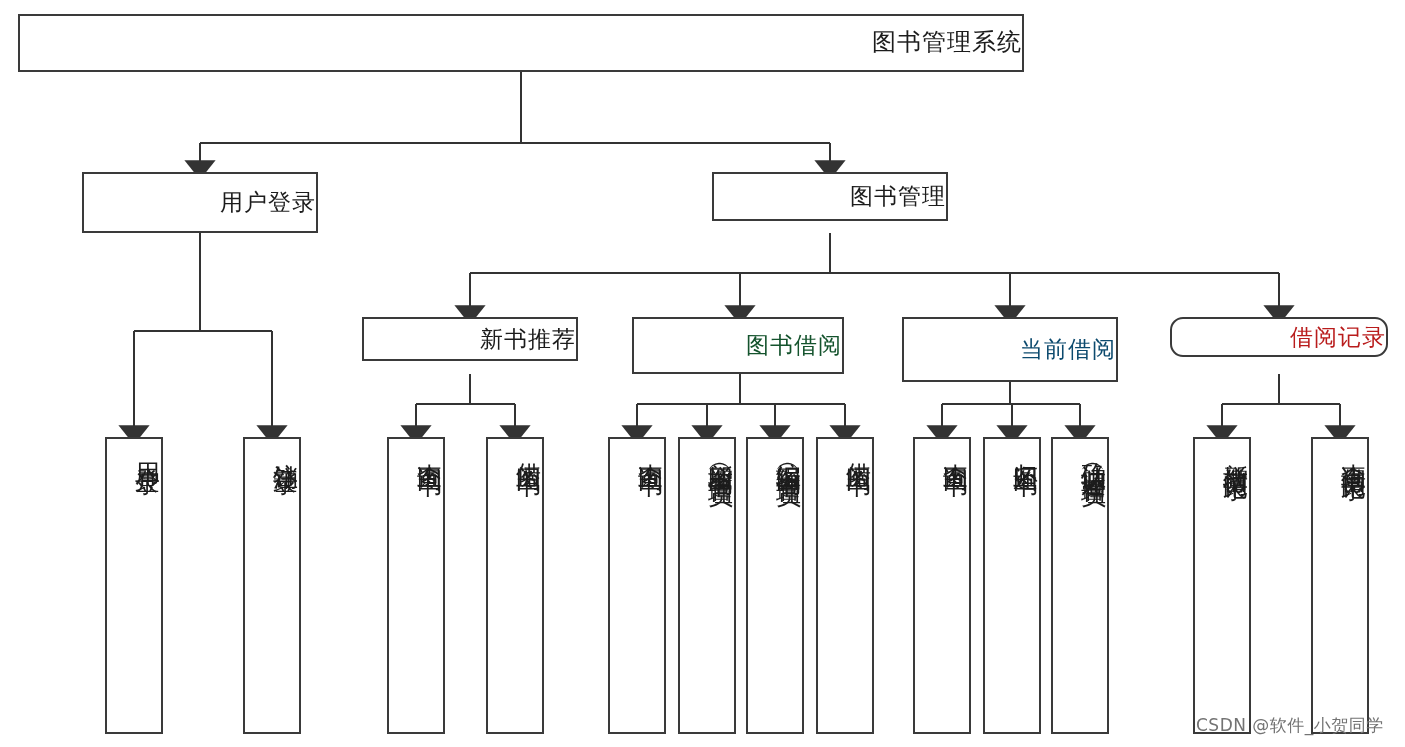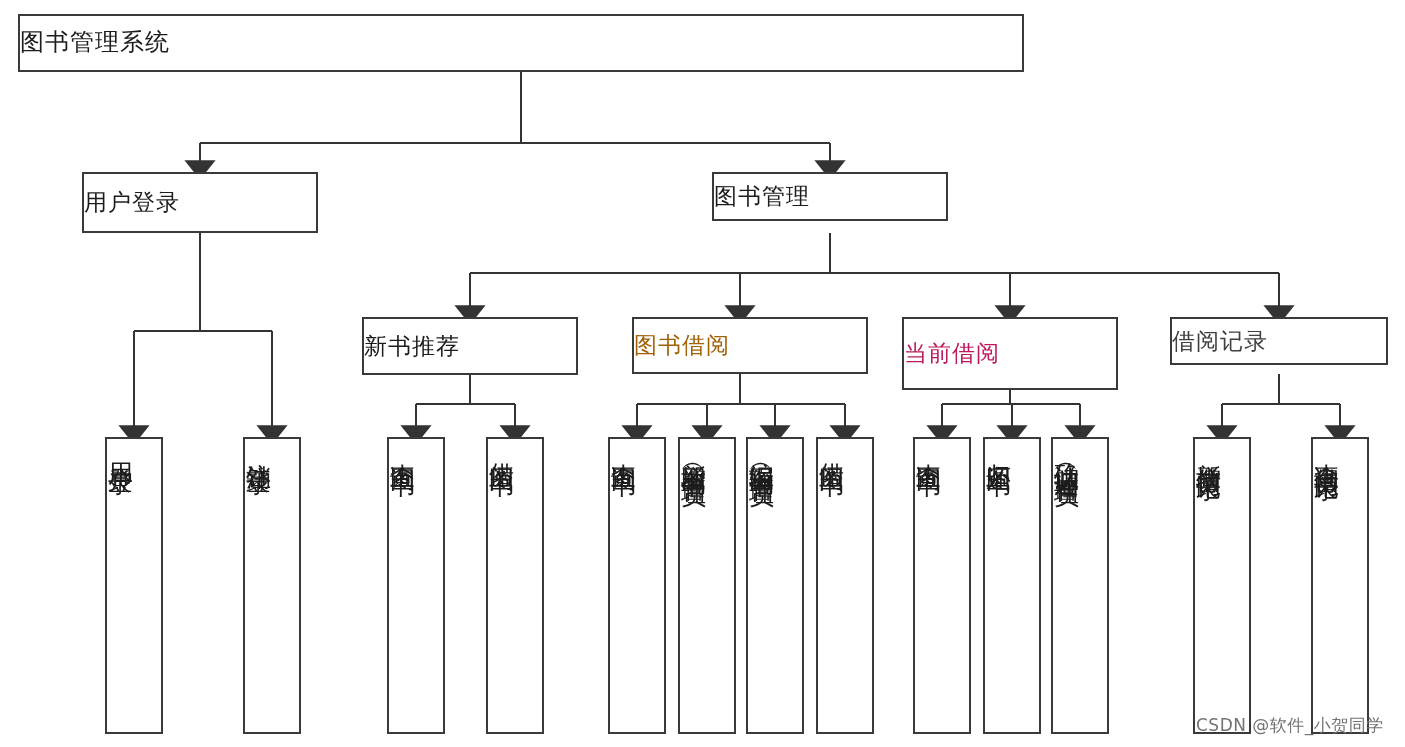--- a/index.html
+++ b/index.html
@@ -26,21 +26,21 @@
     height: 747px;
     pointer-events: none;
   }
   .node {
     position: absolute;
     box-sizing: border-box;
     background: #ffffff;
     border: 2px solid #3a3a3a;
     display: flex;
     align-items: center;
-    justify-content: flex-start;
+    justify-content: flex-end;
     color: #1c1c1c;
     z-index: 2;
   }
   .node .label {
     display: block;
     text-align: center;
     line-height: 1.24;
     white-space: nowrap;
   }
   
@@ -137,30 +137,30 @@
     <span class="label">图书管理系统</span>
   </div>
 
   <div class="node h" style="left: 82px; top: 172px; width: 236px; height: 61px; border-color: rgb(58, 58, 58); background: rgb(255, 255, 255); color: rgb(28, 28, 28);">
     <span class="label">用户登录</span>
   </div>
   <div class="node h" style="left: 712px; top: 172px; width: 236px; height: 49px; border-color: rgb(58, 58, 58); background: rgb(255, 255, 255); color: rgb(28, 28, 28);">
     <span class="label">图书管理</span>
   </div>
 
-  <div class="node h" style="left: 362px; top: 317px; width: 216px; height: 58px; border-color: rgb(58, 58, 58); background: rgb(255, 255, 255); color: rgb(28, 28, 28);">
+  <div class="node h" style="left: 362px; top: 317px; width: 216px; height: 44px; border-color: rgb(58, 58, 58); background: rgb(255, 255, 255); color: rgb(28, 28, 28);">
     <span class="label">新书推荐</span>
   </div>
-  <div class="node h" style="left: 632px; top: 317px; width: 236px; height: 57px; border-color: rgb(58, 58, 58); background: rgb(255, 255, 255); color: #a16207;">
+  <div class="node h" style="left: 632px; top: 317px; width: 212px; height: 57px; border-color: rgb(58, 58, 58); background: rgb(255, 255, 255); color: #14532d;">
     <span class="label">图书借阅</span>
   </div>
-  <div class="node h" style="left: 902px; top: 317px; width: 216px; height: 73px; border-color: rgb(58, 58, 58); background: rgb(255, 255, 255); color: #be185d;">
+  <div class="node h" style="left: 902px; top: 317px; width: 216px; height: 65px; border-color: rgb(58, 58, 58); background: rgb(255, 255, 255); color: #0c4a6e;">
     <span class="label">当前借阅</span>
   </div>
-  <div class="node h" style="left: 1170px; top: 317px; width: 218px; height: 48px; border-color: rgb(58, 58, 58); background: rgb(255, 255, 255); color: #404040;">
+  <div class="node h" style="left: 1170px; top: 317px; width: 218px; height: 40px; border-color: rgb(58, 58, 58); background: rgb(255, 255, 255); color: #b91c1c; border-radius: 13px;">
     <span class="label">借阅记录</span>
   </div>
 
   <div class="node v" style="left: 105px; top: 437px; width: 58px; height: 297px; border-color: rgb(58, 58, 58); background: rgb(255, 255, 255); color: rgb(28, 28, 28);">
     <span class="label">用户登录</span>
   </div>
   <div class="node v" style="left: 243px; top: 437px; width: 58px; height: 297px; border-color: rgb(58, 58, 58); background: rgb(255, 255, 255); color: rgb(28, 28, 28);">
     <span class="label">注销登录</span>
   </div>
   <div class="node v" style="left: 387px; top: 437px; width: 58px; height: 297px; border-color: rgb(58, 58, 58); background: rgb(255, 255, 255); color: rgb(28, 28, 28);">

